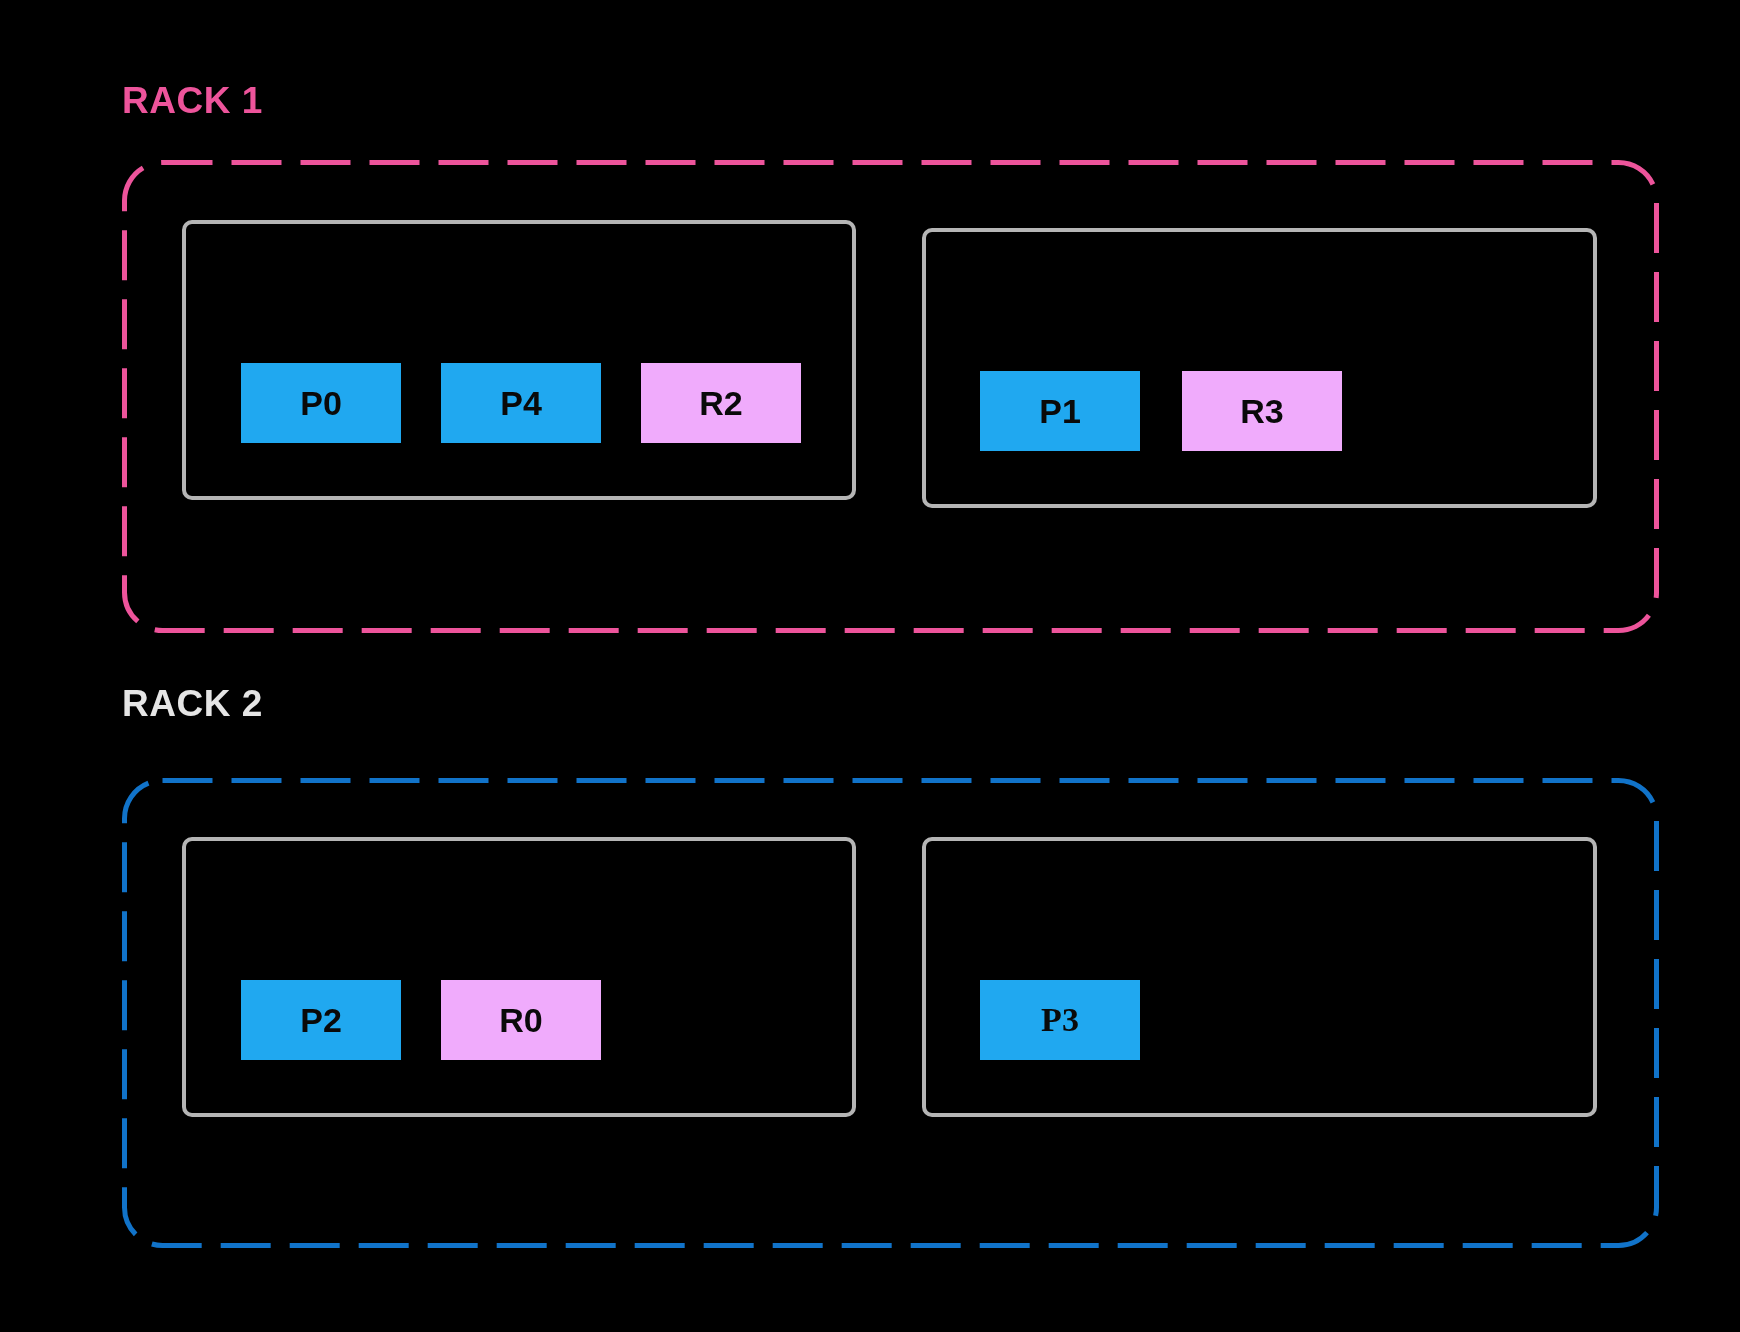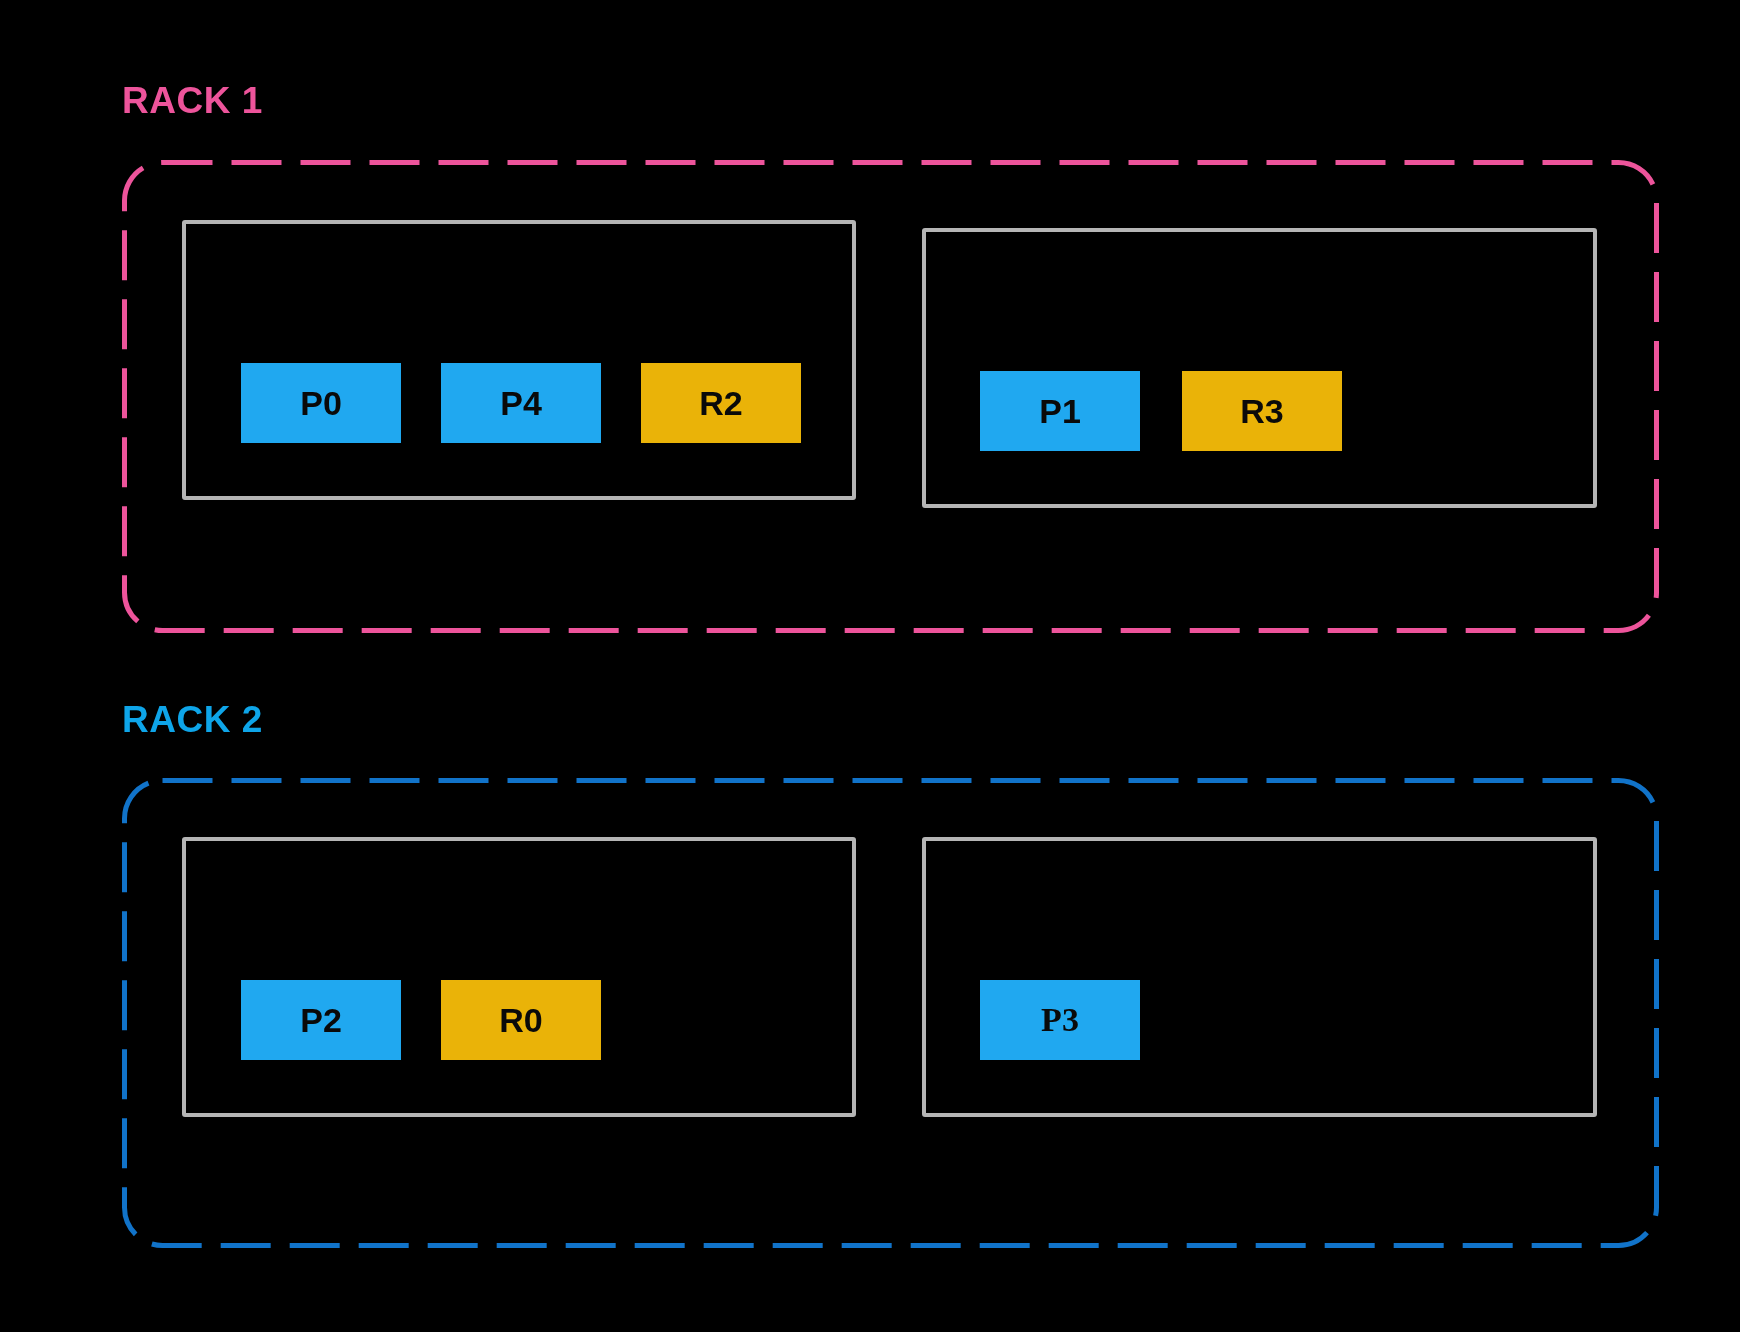--- a/index.html
+++ b/index.html
@@ -17,53 +17,53 @@
   }
   .rack-label {
     position: absolute;
     left: 122px;
     font-size: 37px;
     font-weight: 700;
     letter-spacing: 0.5px;
     line-height: 1;
   }
   #rack1-label { top: 82px;  color: #ED549B; }
-  #rack2-label { top: 701px; color: #0ea5e9; }
+  #rack2-label { top: 685px; color: #e5e5e5; }
   .rack-border {
     position: absolute;
     left: 122px;
   }
   #rack1-border { top: 160px; }
   #rack2-border { top: 778px; }
   .host {
     position: absolute;
     width: 674px;
     height: 280px;
     border: 4px solid #B5B5B5;
-    border-radius: 3px;
+    border-radius: 10px;
     box-sizing: border-box;
     background: transparent;
   }
   #rack1-host1 { left: 182px; top: 220px; }
   #rack1-host2 { left: 922px; top: 220px; width: 675px; margin-top: 8px; }
   #rack2-host1 { left: 182px; top: 837px; }
   #rack2-host2 { left: 922px; top: 837px; width: 675px; font-family: Liberation Serif, serif; }
   .block {
     position: absolute;
     width: 160px;
     height: 80px;
     display: flex;
     align-items: center;
     justify-content: center;
     font-size: 34px;
     font-weight: 700;
     color: #0A0A0A;
   }
   .block.pod     { background: #20A8F0; }
-  .block.replica { background: #eab308; }
+  .block.replica { background: #f0abfc; }
   
   .host .slot1 { left: 55px;  top: 139px; }
   .host .slot2 { left: 255px; top: 139px; }
   .host .slot3 { left: 455px; top: 139px; }
   .host .slot1b { left: 54px;  top: 139px; }
   .host .slot2b { left: 256px; top: 139px; }
 </style>
 </head>
 <body>
 

